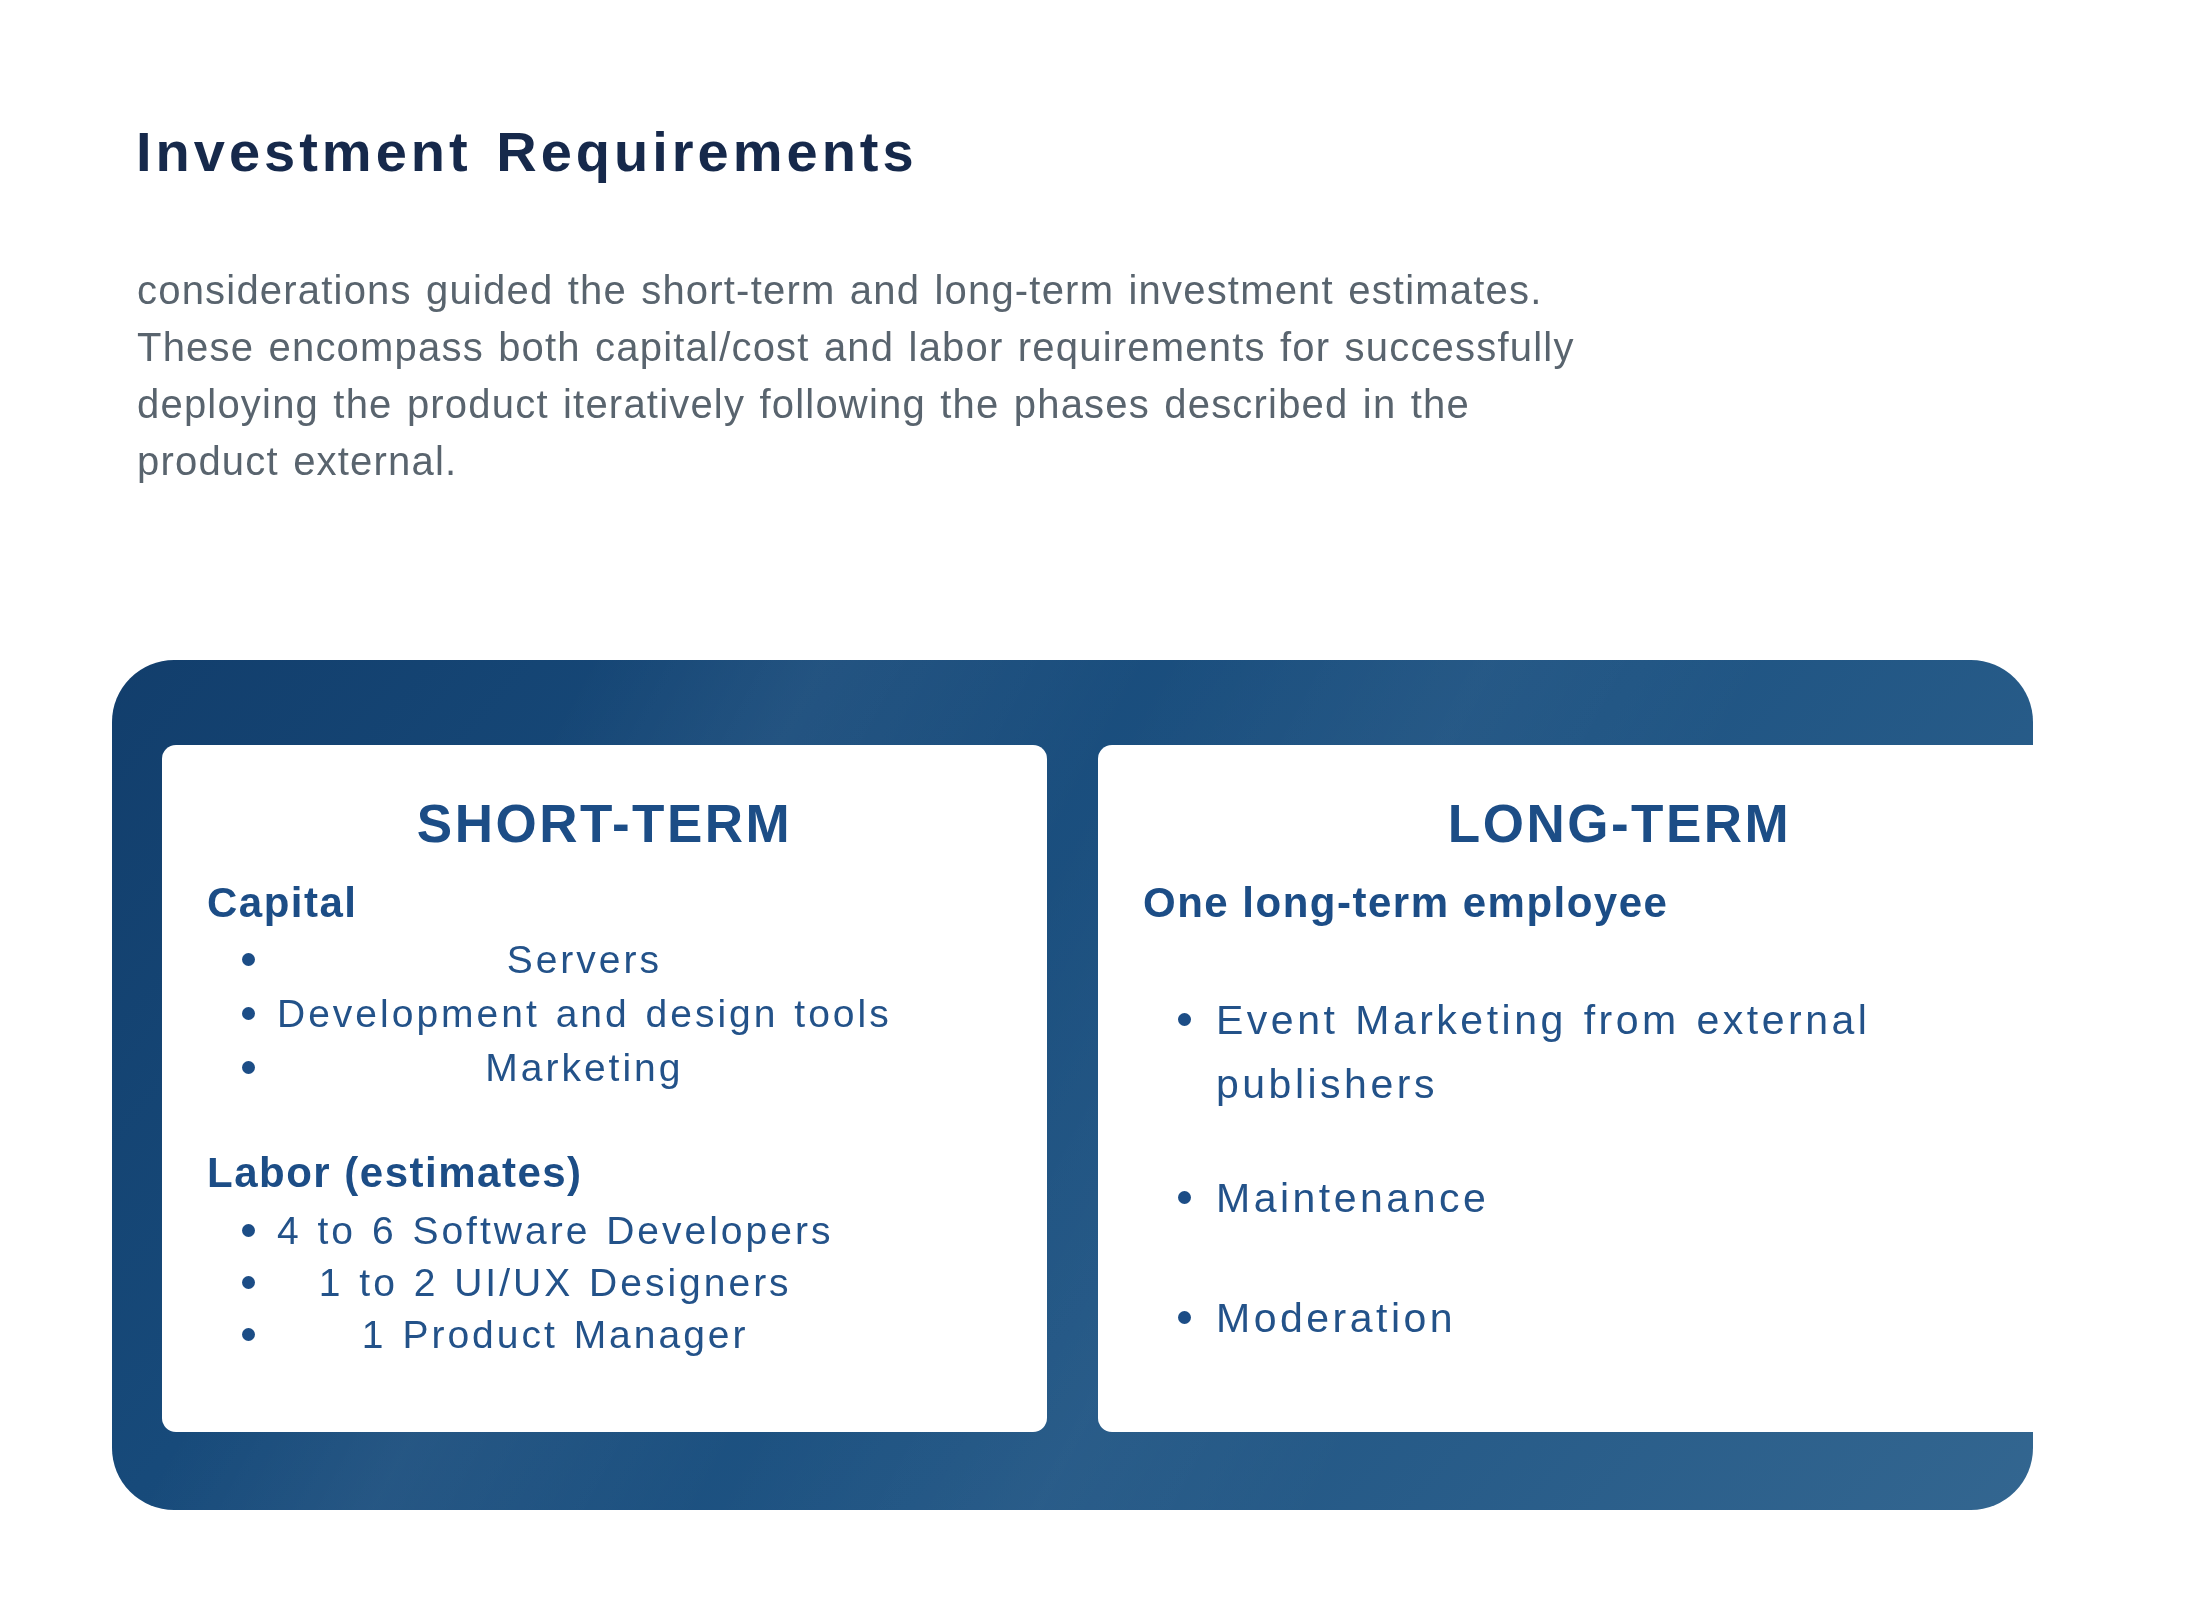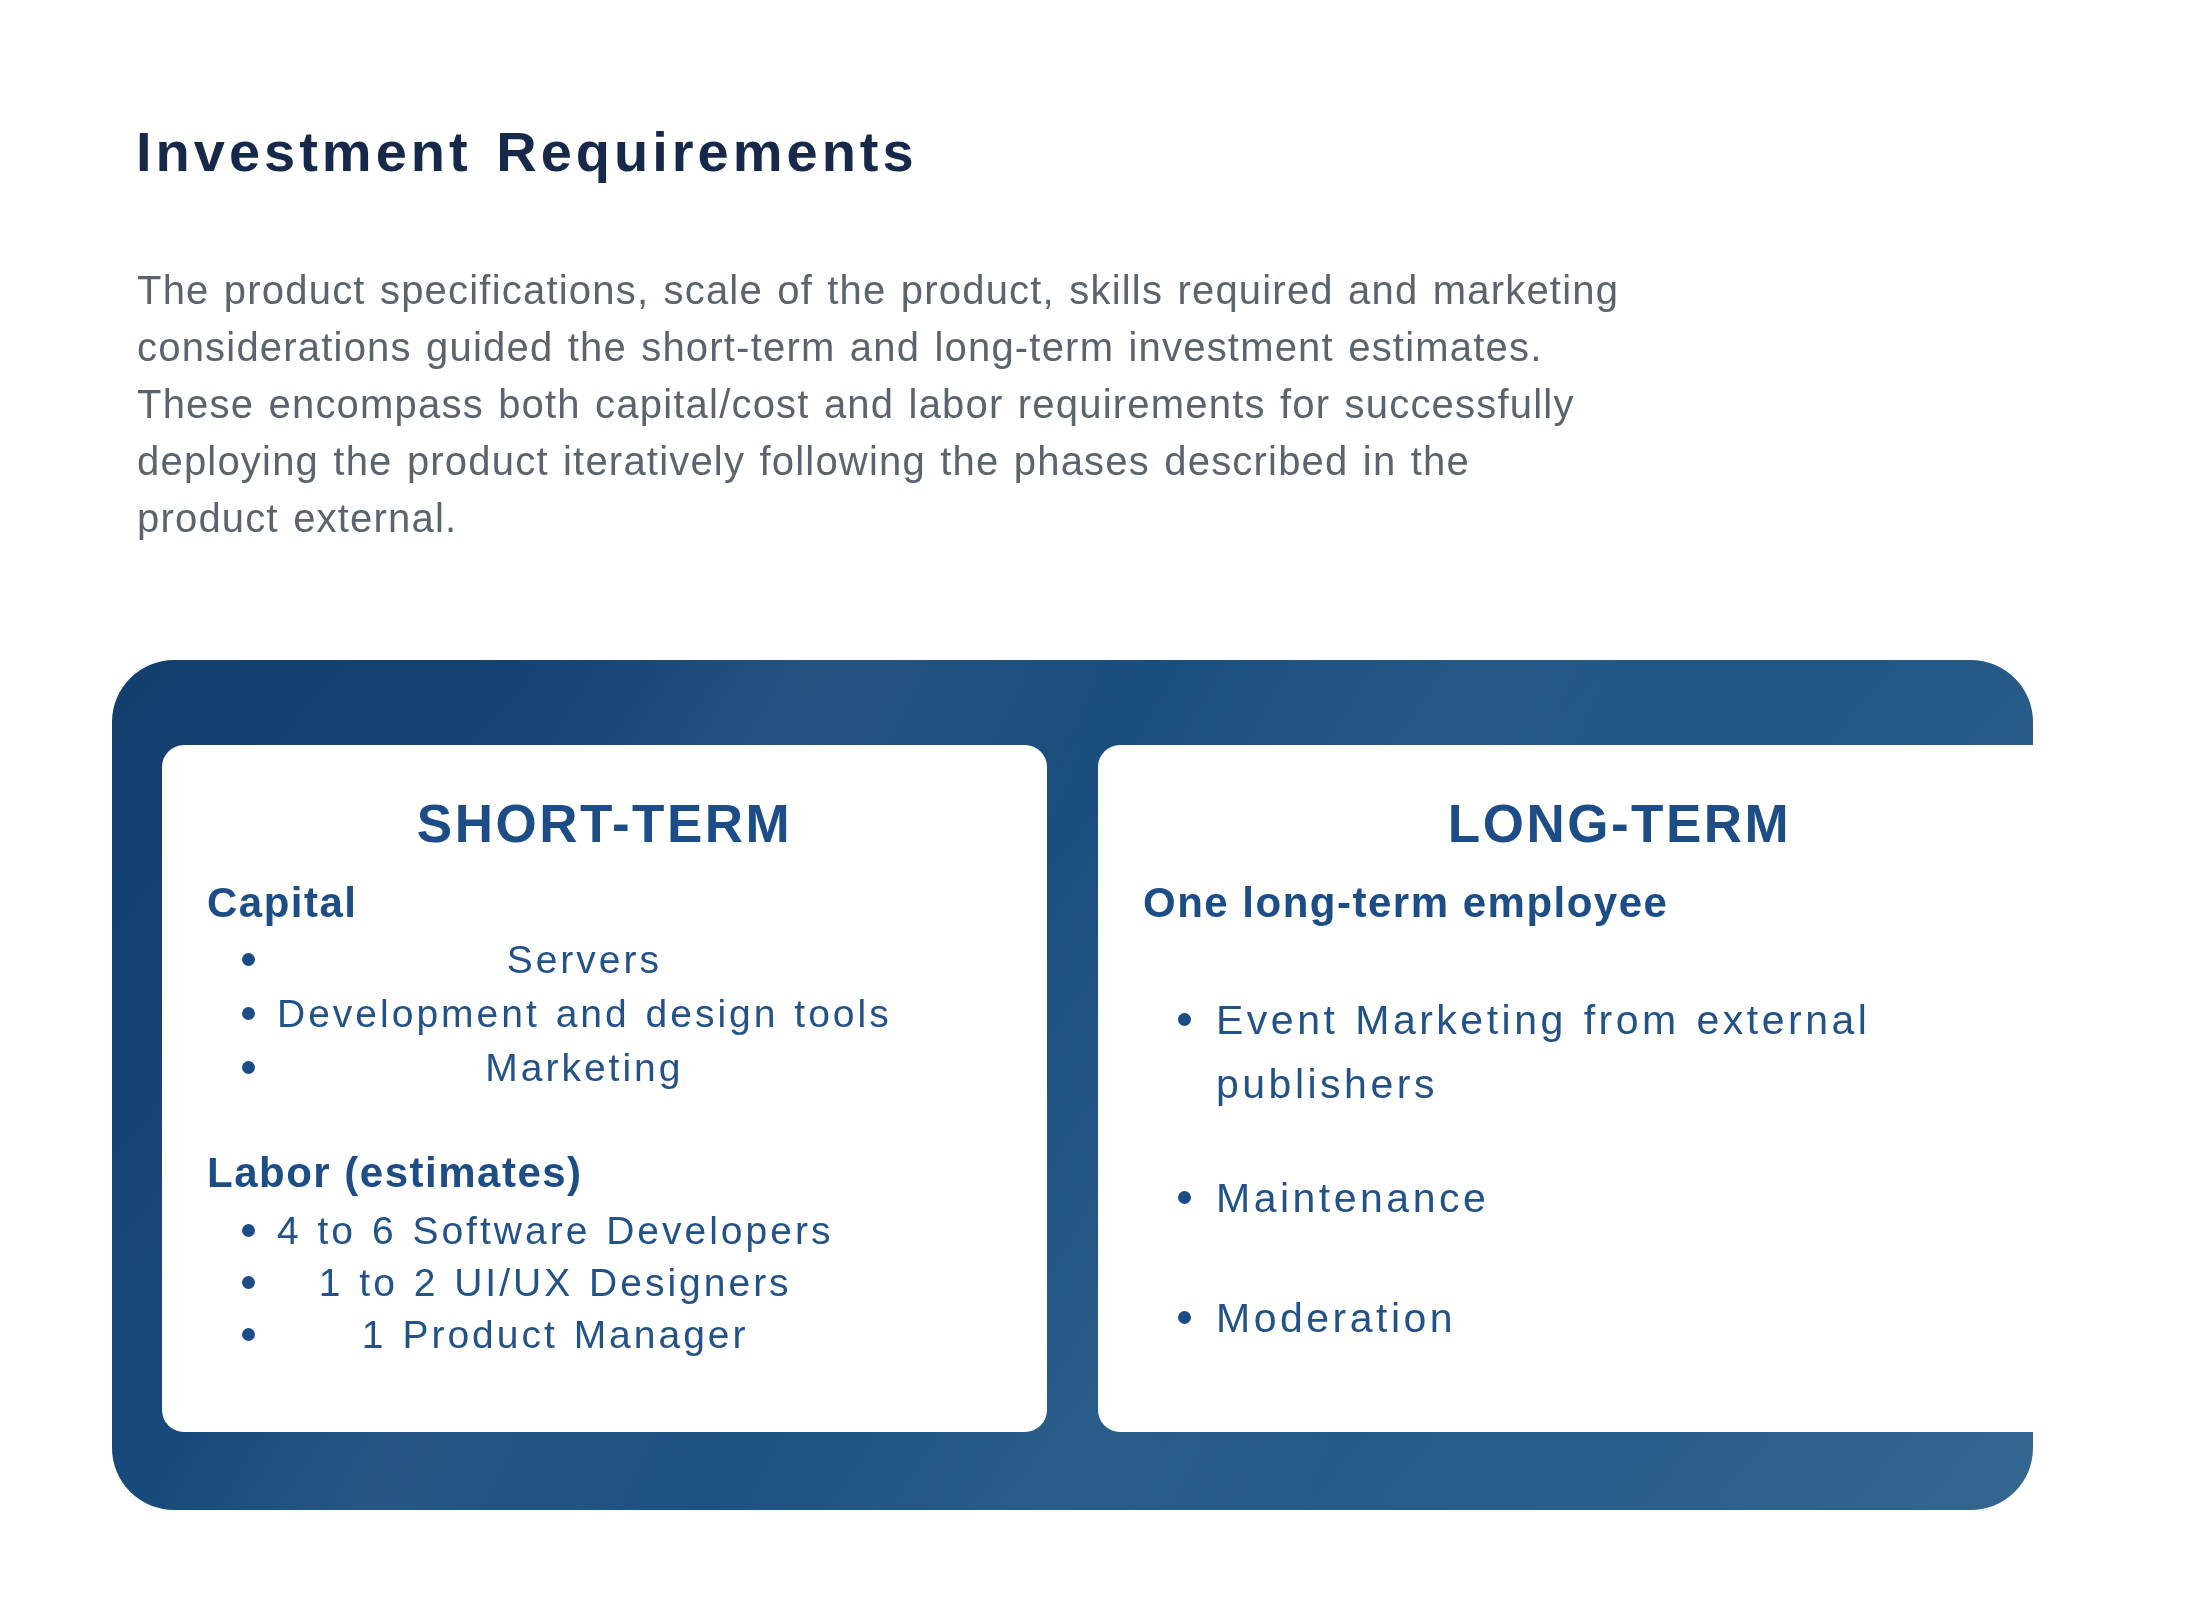--- a/index.html
+++ b/index.html
@@ -29,21 +29,21 @@
     width:1921px;height:850px;border-radius:62px;
     background:linear-gradient(131deg,#123e6c 0%,#174a7a 28%,#1f5483 58%,#336690 100%);
   }
   .panel::before{
     content:"";position:absolute;inset:0;border-radius:62px;
     background:linear-gradient(118deg,rgba(255,255,255,0) 20%,rgba(255,255,255,0.055) 30%,rgba(255,255,255,0) 44%,rgba(255,255,255,0.04) 58%,rgba(255,255,255,0) 70%);
     pointer-events:none;
   }
   .card{
     position:absolute;top:85px;height:687px;
-    background:#ffffff;border-radius:22px;
+    background:#ffffff;border-radius:14px;
   }
   .card-short{left:50px;width:885px;}
   .card-long{left:986px;width:1043px;}
   .card h2{
     position:absolute;top:46px;left:0;width:100%;margin:0;
     text-align:center;font-size:53px;font-weight:bold;line-height:66px;
     letter-spacing:2.5px;color:#1c4d86;
   }
   .lbl{
     position:absolute;left:45px;margin:0;
@@ -82,21 +82,20 @@
   .b3{top:541px;}
 </style>
 </head>
 <body>
 
 <div class="page">
 
   <h1 class="title">Investment Requirements</h1>
 
   <div class="intro">
-    <div class="intro-line">The product specifications, scale of the product, skills required and marketing</div>
     <div class="intro-line">considerations guided the short-term and long-term investment estimates.</div>
     <div class="intro-line">These encompass both capital/cost and labor requirements for successfully</div>
     <div class="intro-line">deploying the product iteratively following the phases described in the</div>
     <div class="intro-line">product external.</div>
   </div>
 
   <section class="panel">
 
     <div class="card card-short">
       <h2>SHORT-TERM</h2>

